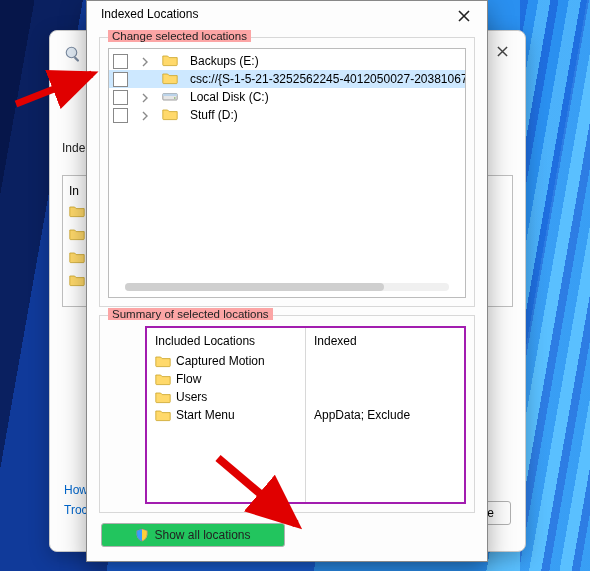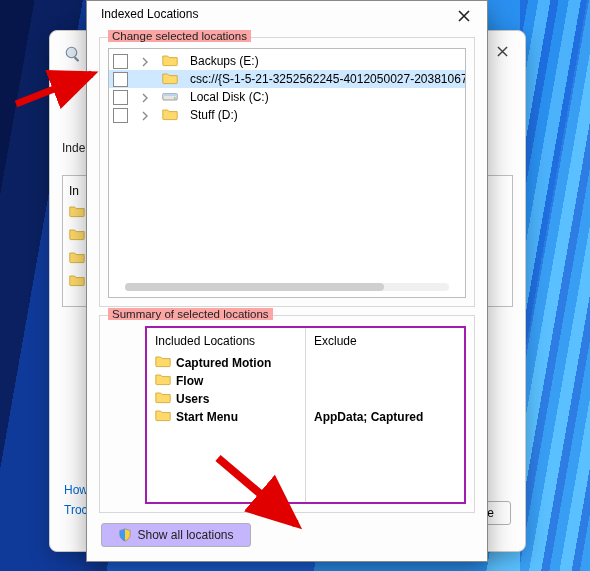--- a/index.html
+++ b/index.html
@@ -40,23 +40,23 @@
   .icon-folder,.icon-drive{width:16px;height:14px;flex:none;}
   .tree-scroll{position:absolute;left:16px;right:16px;bottom:6px;height:8px;}
   .tree-scroll .track{position:absolute;inset:0;background:#f0f0f0;border-radius:4px;}
   .tree-scroll .thumb{position:absolute;left:0;top:0;bottom:0;width:80%;background:#cfcfcf;border-radius:4px;}
 
   .grp2{top:314px;height:196px;}
   .split{position:absolute;left:8px;right:8px;top:10px;bottom:8px;border:2px solid #a21caf;background:#fff;display:flex;margin-left:37px;}
   .pane{flex:1;padding:6px 8px;overflow:hidden;}
   .pane+.pane{border-left:1px solid #d8d8d8;}
   .pane-title{font-size:12px;color:#000;margin-bottom:6px;}
-  .pane-row{display:flex;align-items:center;gap:5px;height:17px;font-size:12px;margin-top:1px;font-weight:bold;}
-
-  .btn{position:absolute;height:22px;border:1px solid #b0b0b0;background:#c4b5fd;border-radius:3px;font-size:12px;color:#222;display:flex;align-items:center;justify-content:center;padding:0 10px;}
+  .pane-row{display:flex;gap:5px;height:17px;font-size:12px;margin-top:1px;}
+
+  .btn{position:absolute;height:22px;border:1px solid #b0b0b0;background:#22c55e;border-radius:3px;font-size:12px;color:#222;display:flex;align-items:center;justify-content:center;padding:0 27px;}
   .btn.primary{border-color:#1066bb;}
   #btn-show{left:14px;bottom:14px;width:128px;gap:5px;}
   #btn-ok{right:106px;bottom:14px;width:78px;}
   #btn-cancel{right:16px;bottom:14px;width:78px;}
 
   .shield{width:14px;height:14px;}
 
   
   .arrow{position:absolute;pointer-events:none;}
   .arrow svg{overflow:visible;}
@@ -198,26 +198,26 @@
             </div>
             <div class="pane-row">
               <span><svg class="icon-folder" viewBox="0 0 20 16">
                   <path d="M1 3h6l2 2h10v9a1 1 0 0 1-1 1H2a1 1 0 0 1-1-1z" fill="#ffd96b" stroke="#caa327"></path>
                 </svg></span>
               <span>Start Menu</span>
             </div>
           </div>
       </div>
       <div class="pane">
-        <div class="pane-title">Exclude</div>
+        <div class="pane-title">Indexed</div>
         <div id="exclude-list">
             <div class="pane-row"></div>
             <div class="pane-row"></div>
             <div class="pane-row"></div>
-            <div class="pane-row">AppData; Captured</div>
+            <div class="pane-row">AppData; Exclude</div>
           </div>
       </div>
     </div>
   </div>
 
   <div id="btn-show" class="btn">
     <svg class="shield" viewBox="0 0 16 16">
       <path d="M8 1l6 2v4c0 4-3 7-6 8-3-1-6-4-6-8V3z" fill="#fff"></path>
       <path d="M8 1l6 2v4c0 4-3 7-6 8z" fill="#ffcf3a"></path>
       <path d="M8 1v14c-3-1-6-4-6-8V3z" fill="#3a9bff"></path>

